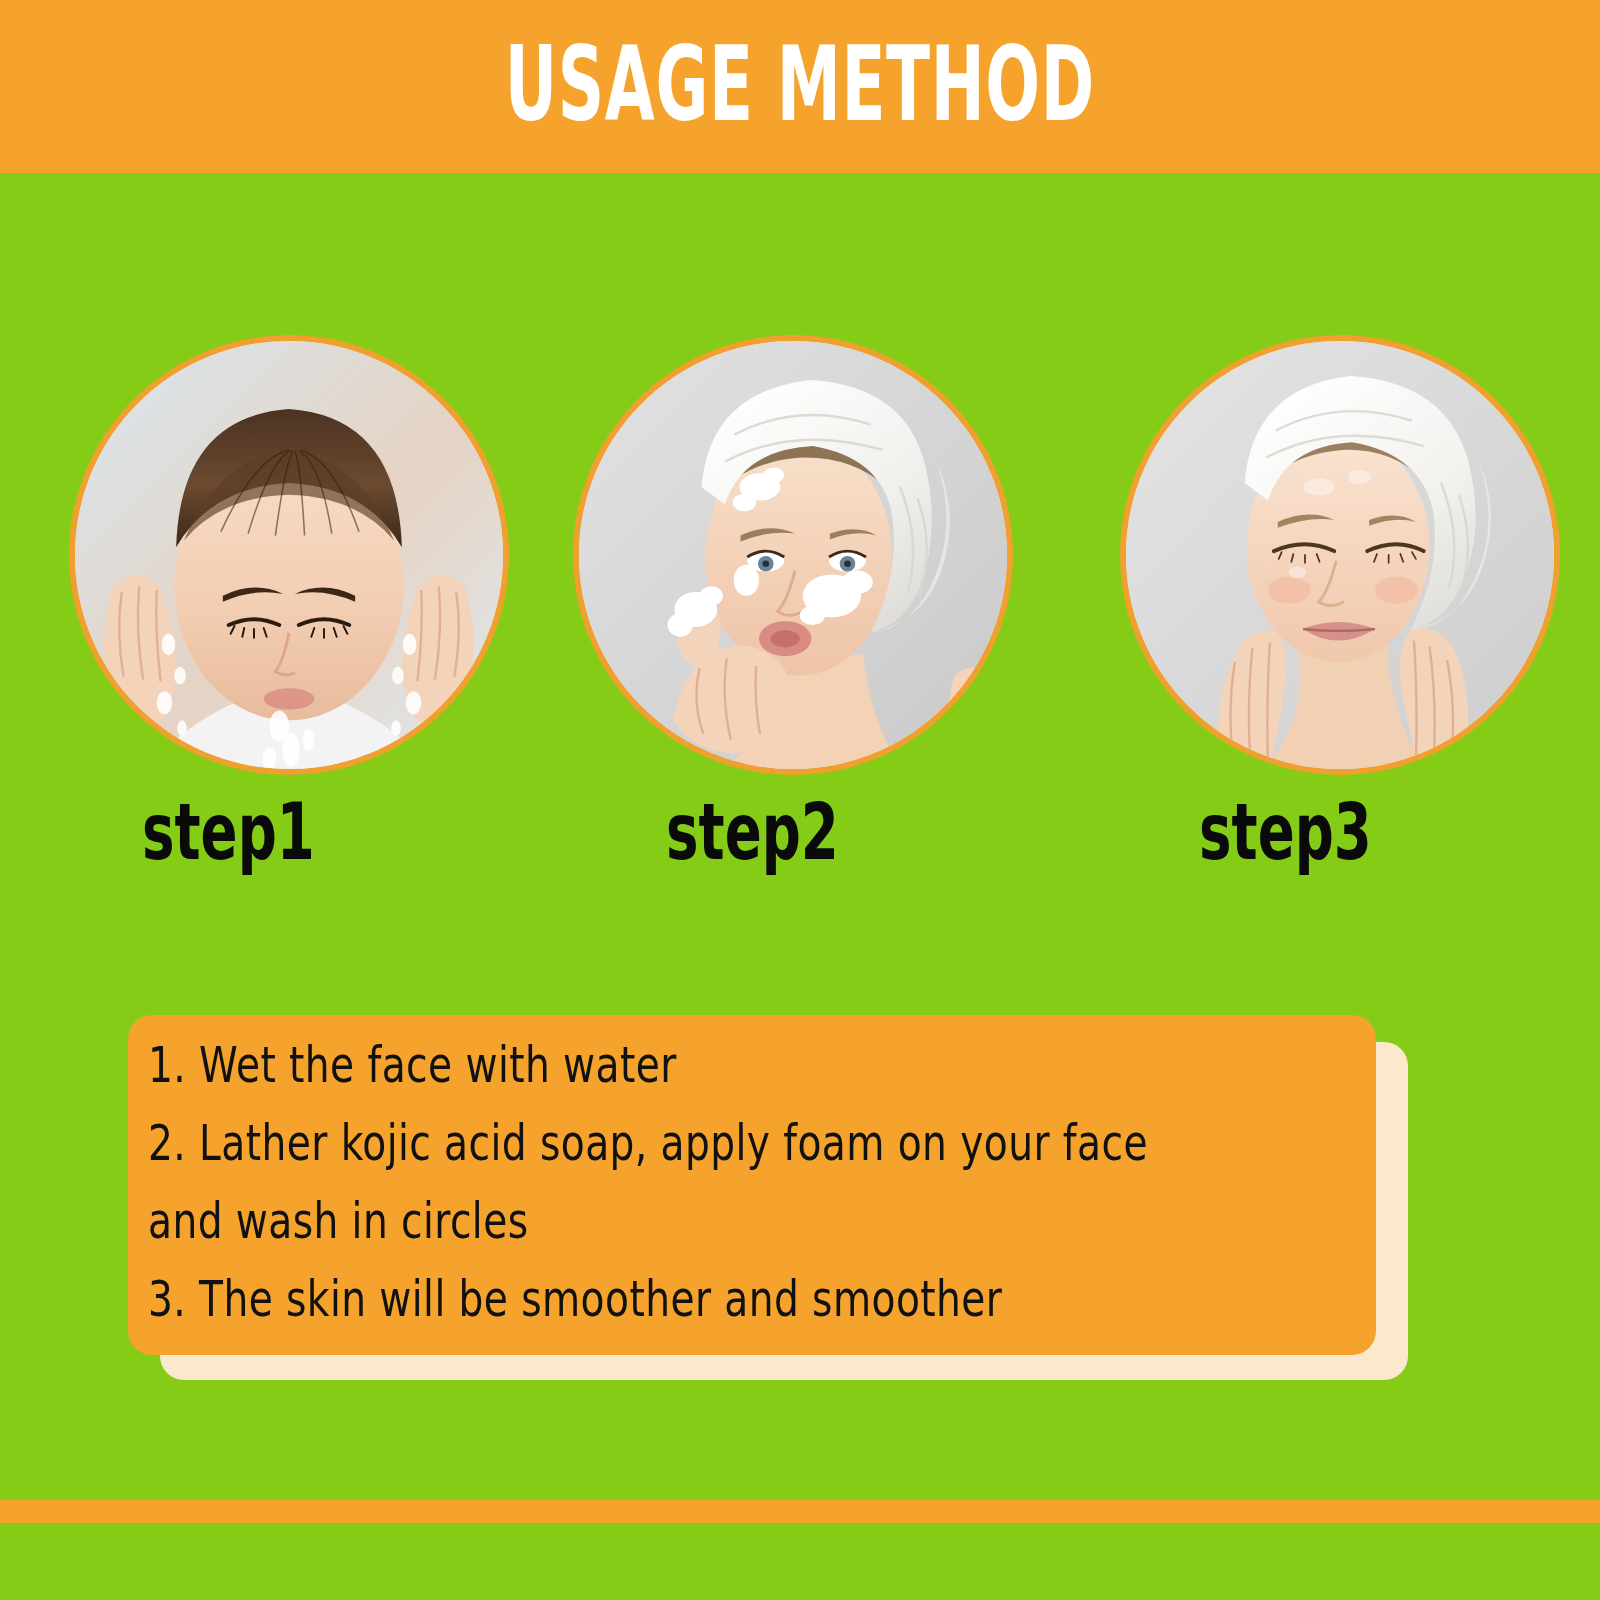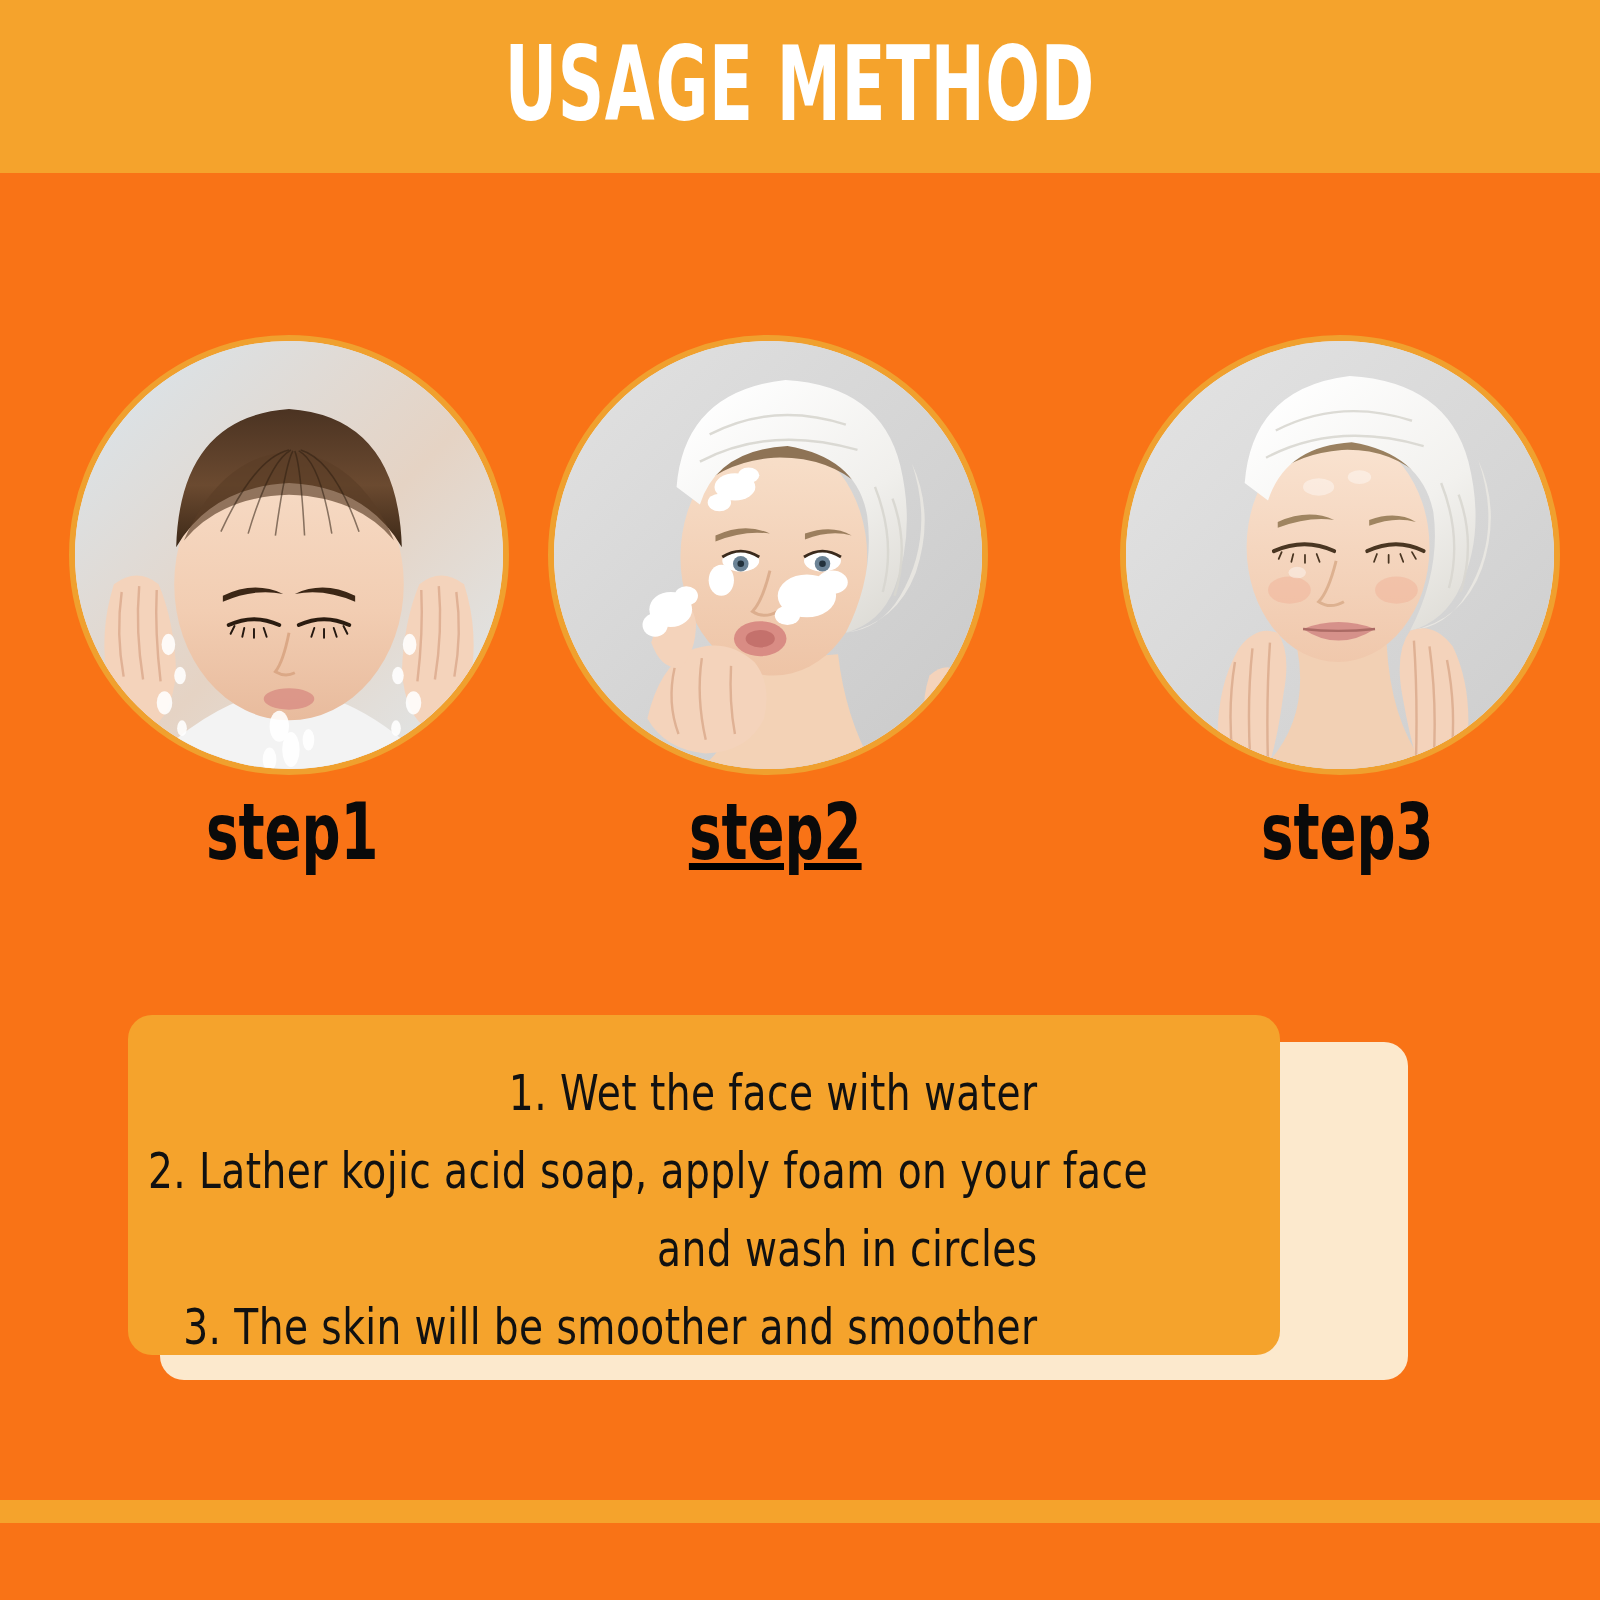--- a/index.html
+++ b/index.html
@@ -7,22 +7,21 @@
     width: 1600px;
     height: 1600px;
     background: #ffffff;
     font-family: "Liberation Sans", sans-serif;
     overflow: hidden;
   }
   .page {
     position: relative;
     width: 1600px;
     height: 1600px;
-    background: #f97316;
-    text-align: right;
+    background: #84cc16;
   }
 
   
   .header-band {
     position: absolute;
     left: 0; top: 0;
     width: 1600px;
     height: 173px;
     background: #f5a32c;
     display: flex;
@@ -50,21 +49,21 @@
     width: 1264px;
     height: 540px;
   }
   .step {
     position: absolute;
     top: 0;
     width: 448px;
     height: 540px;
   }
   .step-1 { left: 65px; }
-  .step-2 { left: 548px; text-decoration: underline; }
+  .step-2 { left: 573px; }
   .step-3 { left: 1120px; }
 
   .photo-circle {
     position: relative;
     width: 440px;
     height: 440px;
     border-radius: 50%;
     border: 6px solid #f0a02e;
     overflow: hidden;
     background: #e9e9e9;
@@ -97,25 +96,25 @@
     top: 1042px;
     width: 1248px;
     height: 338px;
     background: #fce9cd;
     border-radius: 24px;
   }
   .card {
     position: absolute;
     left: 128px;
     top: 1015px;
-    width: 1152px;
+    width: 1248px;
     height: 340px;
     background: #f5a32c;
     border-radius: 24px;
-    padding: 40px 20px 0 20px;
+    padding: 12px 20px 0 20px;
   }
   .card-line {
     color: #111111;
     font-family: "DejaVu Sans", sans-serif;
     font-size: 49px;
     line-height: 78px;
     white-space: nowrap;
     transform: scaleX(0.80);
     transform-origin: left center;
     letter-spacing: 0.5px;

